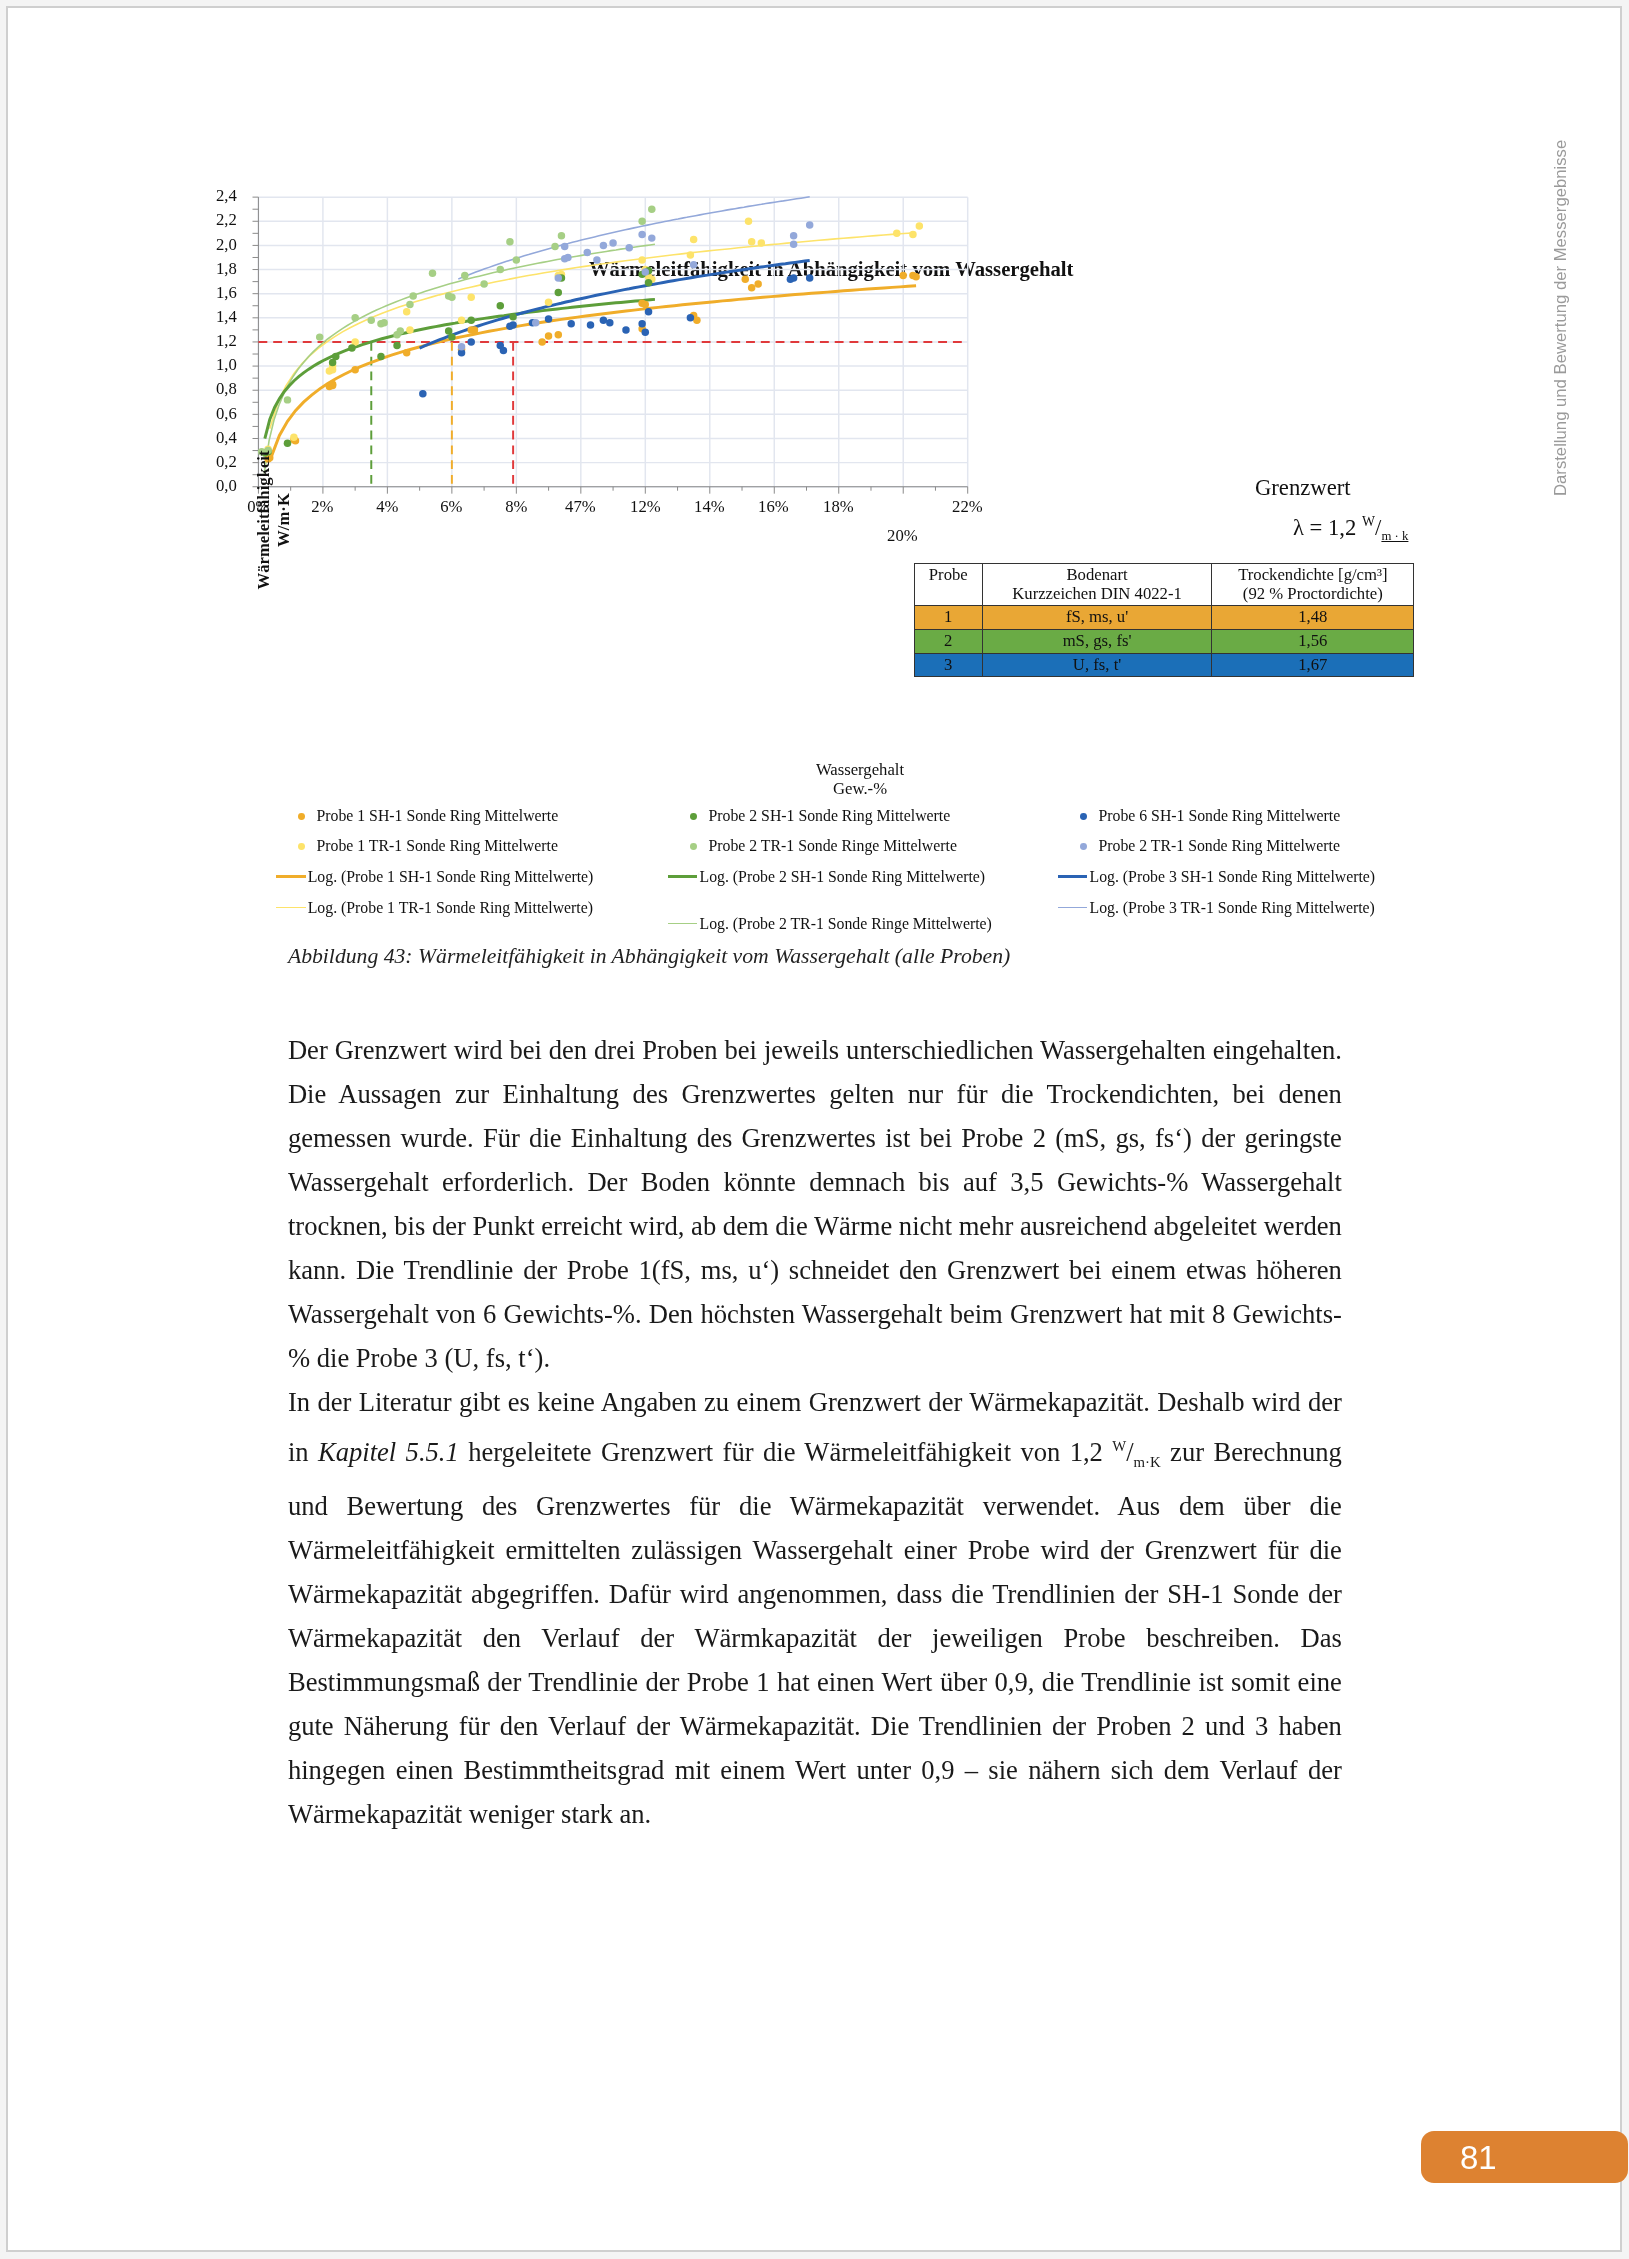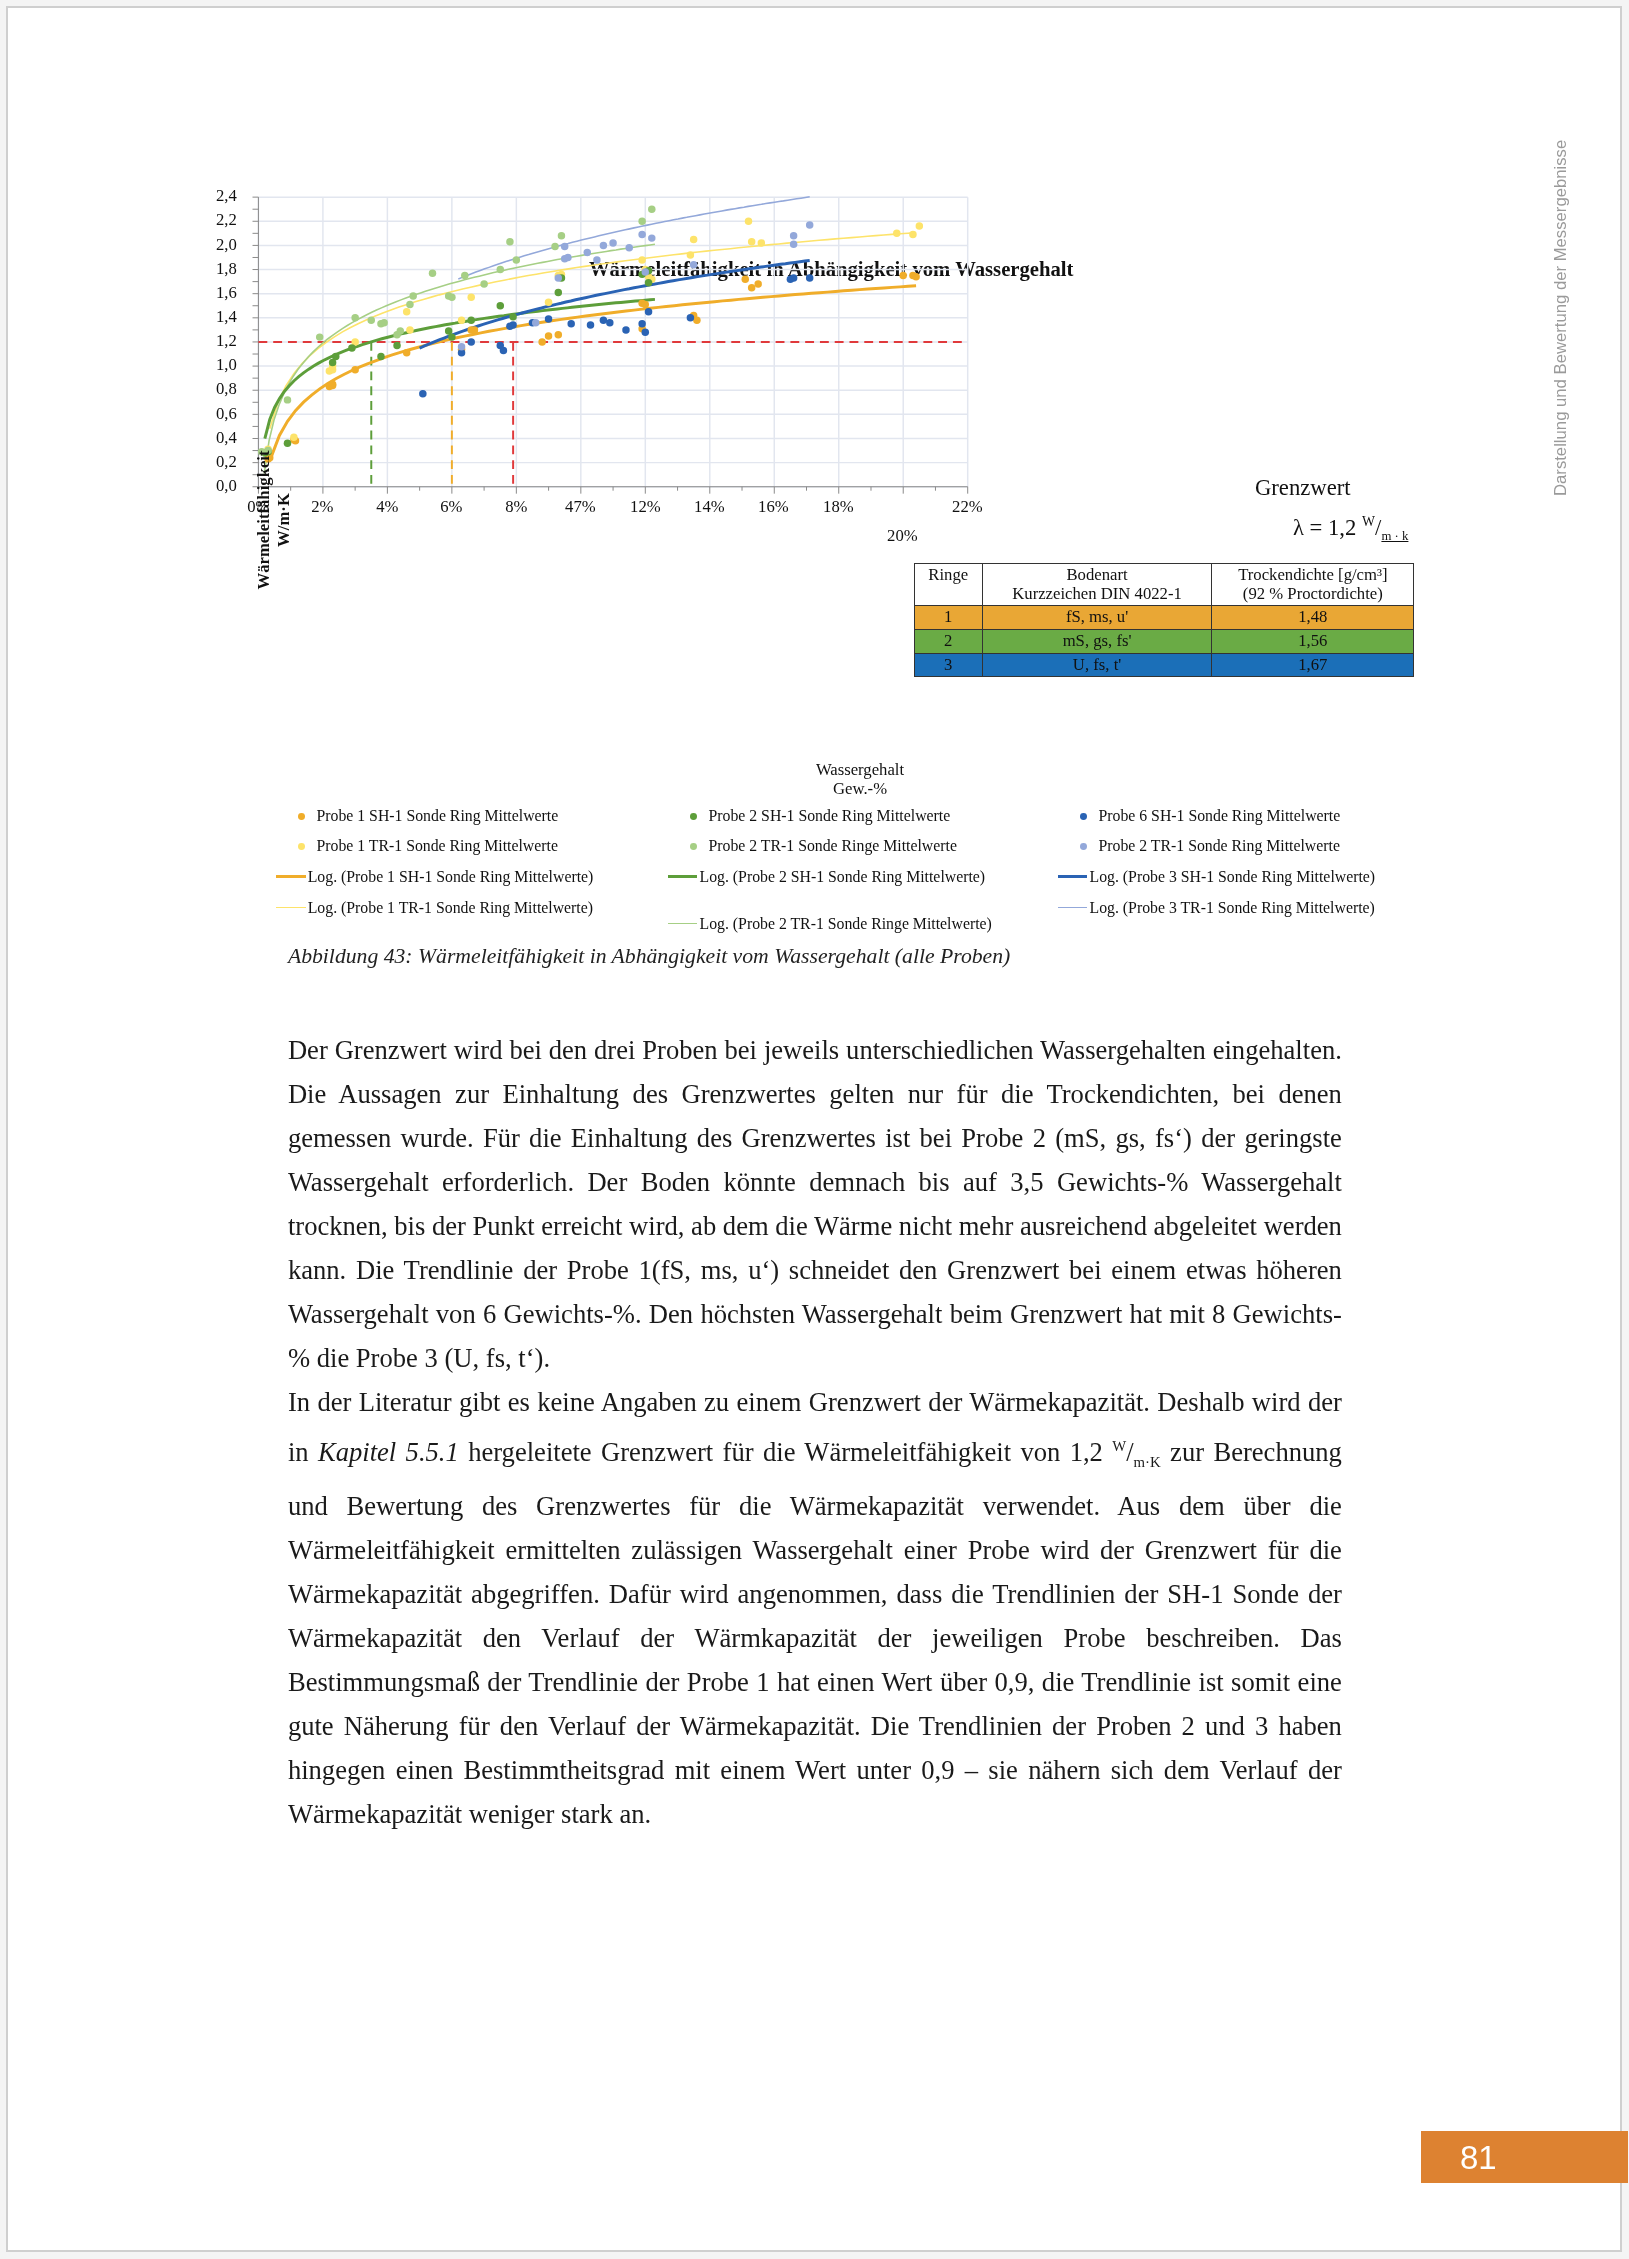--- a/index.html
+++ b/index.html
@@ -1,20 +1,20 @@
 <!DOCTYPE html>
 <html><head>
 <meta charset="utf-8">
 <style>
   html,body{margin:0;padding:0;background:#f4f4f4;}
   body{width:1629px;height:2260px;position:relative;overflow:hidden;font-family:"Liberation Serif",serif;}
   .page{position:absolute;left:5.9px;top:5.9px;width:1616px;height:2246px;background:#fff;border:2px solid #cfcfcf;box-sizing:border-box;}
   .side-header{position:absolute;left:1535px;top:94px;width:29.6px;height:394px;}
   .side-header span{position:absolute;left:0;top:0;transform-origin:0 0;transform:translate(7.9px,394px) rotate(-90deg);white-space:nowrap;font-family:"Liberation Sans",sans-serif;font-size:16.7px;color:#9a9a9a;}
-  .page-num{position:absolute;left:1413px;top:2123px;width:207px;height:52px;background:#dd8231;}
+  .page-num{position:absolute;left:1413px;top:2123px;width:207px;height:52px;background:#dd8231;border-radius:13px;}
   .page-num span{position:absolute;left:39px;top:7.9px;font-family:"Liberation Sans",sans-serif;font-size:33px;color:#fff;}
   #chart{position:absolute;left:0;top:0;}
   .chart-title{position:absolute;left:581px;top:250px;font-size:20.7px;font-weight:bold;color:#111;}
   .ylab{position:absolute;left:266px;top:512px;width:0;height:0;}
   .ylab div{position:absolute;transform:translate(-50%,-50%) rotate(-90deg);white-space:nowrap;text-align:center;font-size:16.7px;font-weight:bold;line-height:19.7px;color:#111;}
   .ytick{position:absolute;font-size:16.7px;color:#111;text-align:center;width:39px;}
   .xtick{position:absolute;font-size:16.7px;color:#111;width:59px;text-align:center;}
   .xlab{position:absolute;left:808px;top:753px;font-size:16.7px;color:#111;text-align:center;line-height:18.7px;}
   .grenz{position:absolute;left:1247px;top:467px;font-size:22.7px;color:#111;}
   .grenz2{position:absolute;left:1285px;top:506px;font-size:22.7px;color:#111;}
@@ -305,21 +305,21 @@
     <span>Wassergehalt</span><br>
     <span>Gew.-%</span>
   </div>
 
   <div class="grenz">Grenzwert</div>
   <div class="grenz2"><span>λ = 1,2 </span><sup>W</sup>/<sub>m · k</sub></div>
 
   <table class="legtab">
     <tbody>
         <tr>
-      <th class="c1"><span>Ringe</span></th>
+      <th class="c1"><span>Probe</span></th>
       <th class="c2"><b style="font-weight:normal">Bodenart</b><br><span>Kurzzeichen DIN 4022-1</span></th>
       <th class="c3"><span>Trockendichte [g/cm³]</span><br><span>(92 % Proctordichte)</span></th>
     </tr>
     <tr style="background:#e9a735;">
       <td>1</td>
       <td>fS, ms, u'</td>
       <td>1,48</td>
     </tr>
     <tr style="background:#6aab45;">
       <td>2</td>

